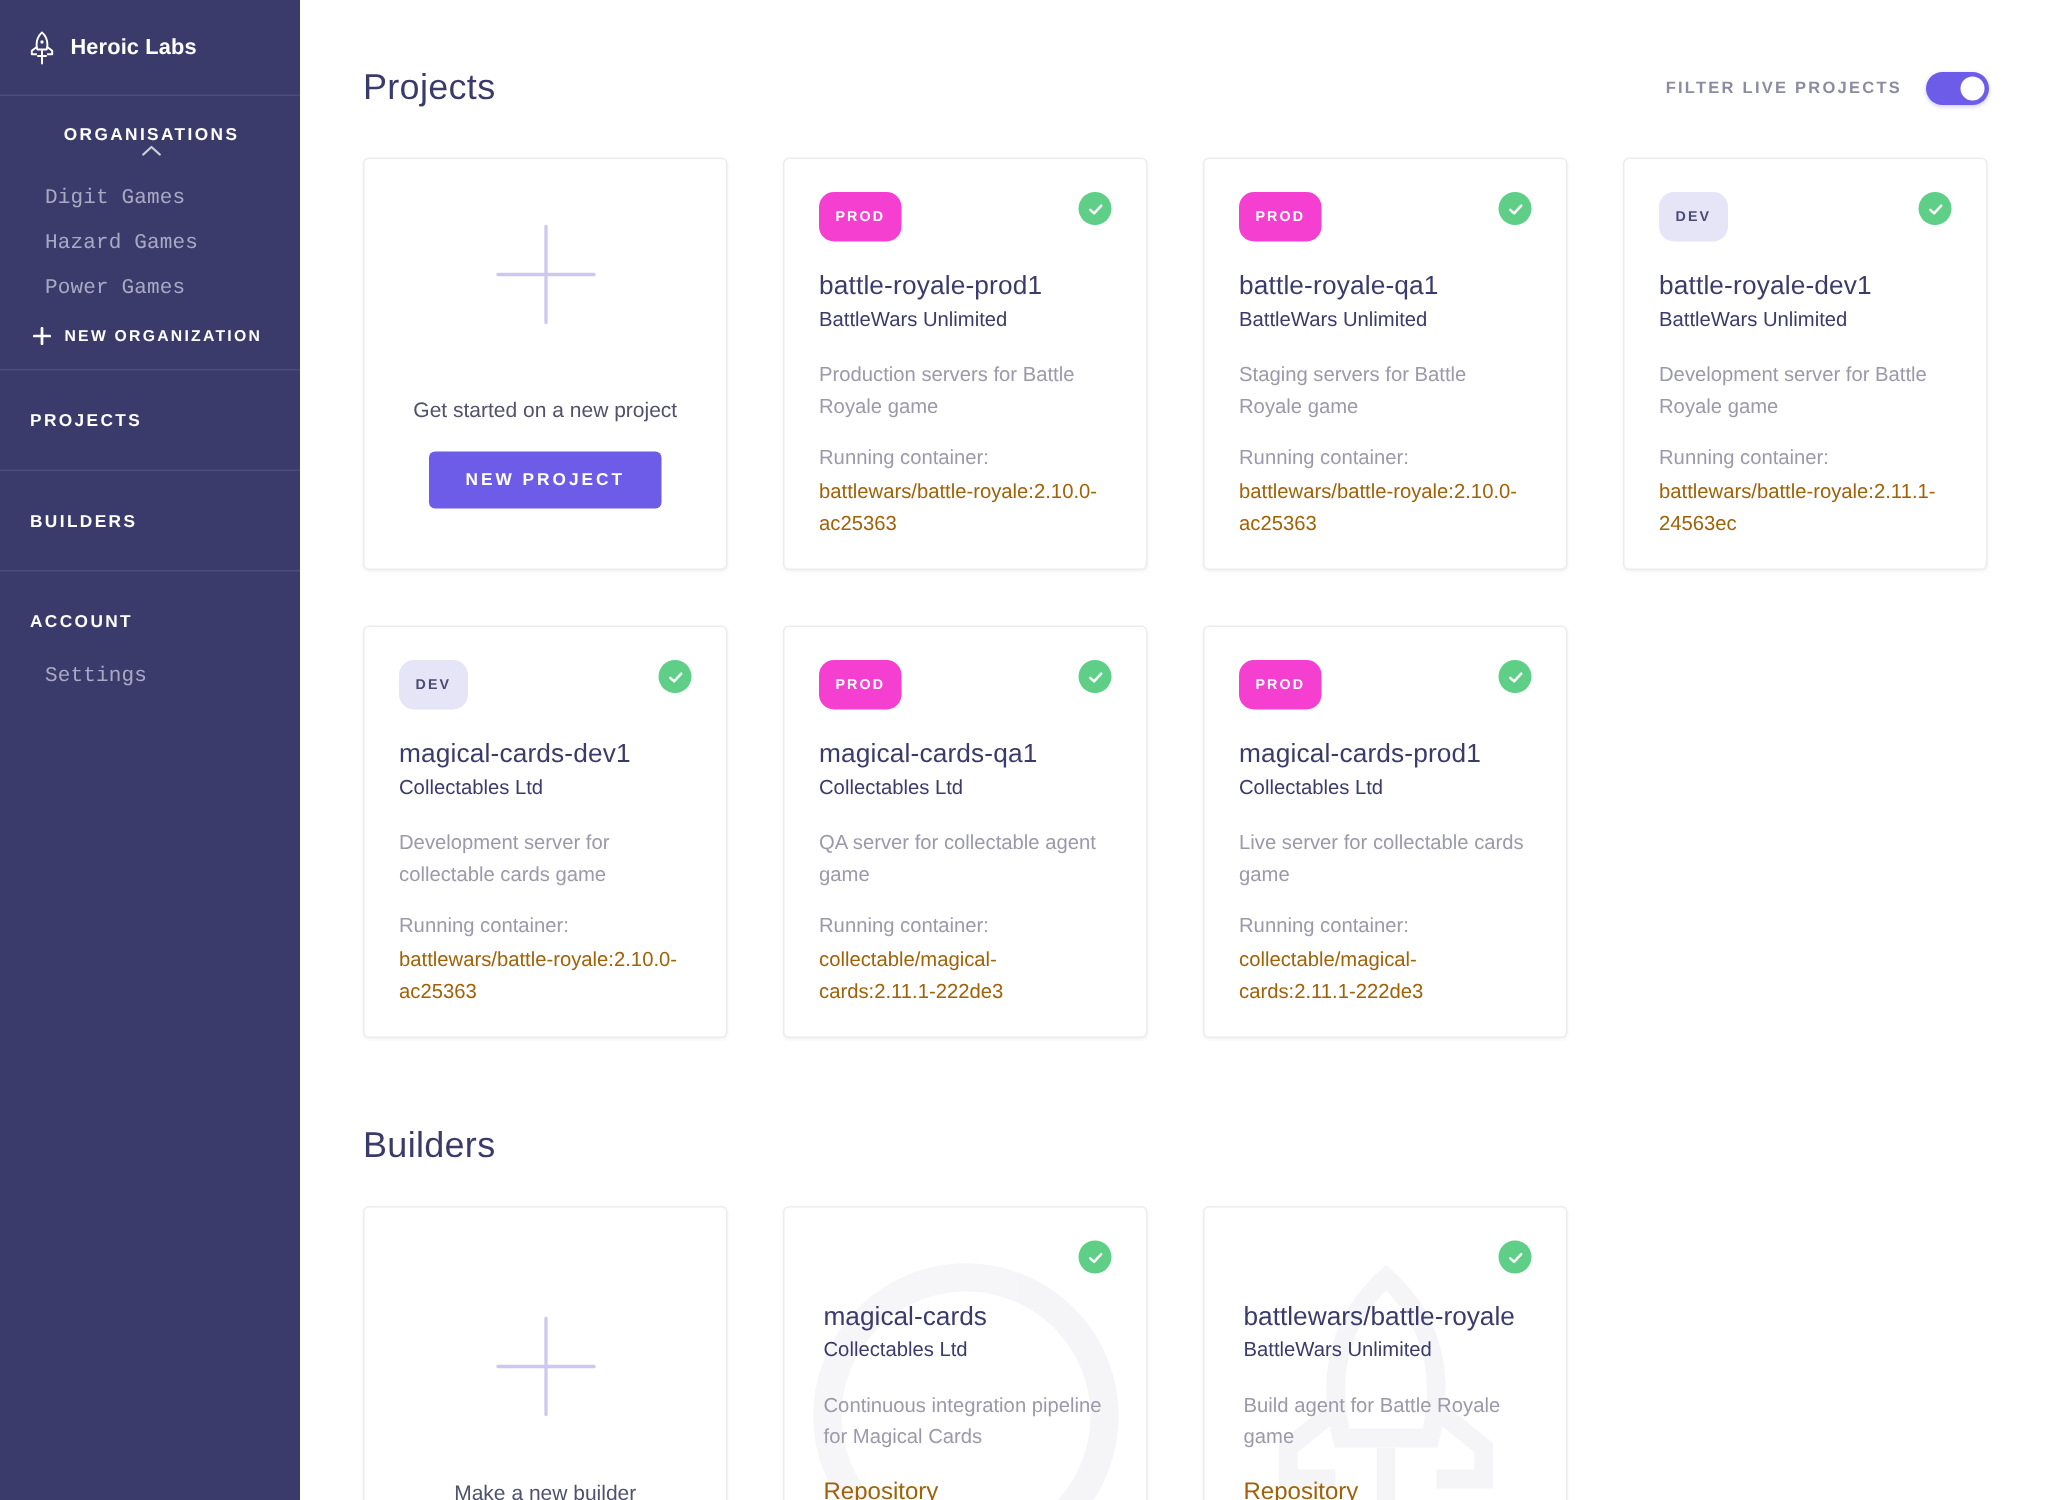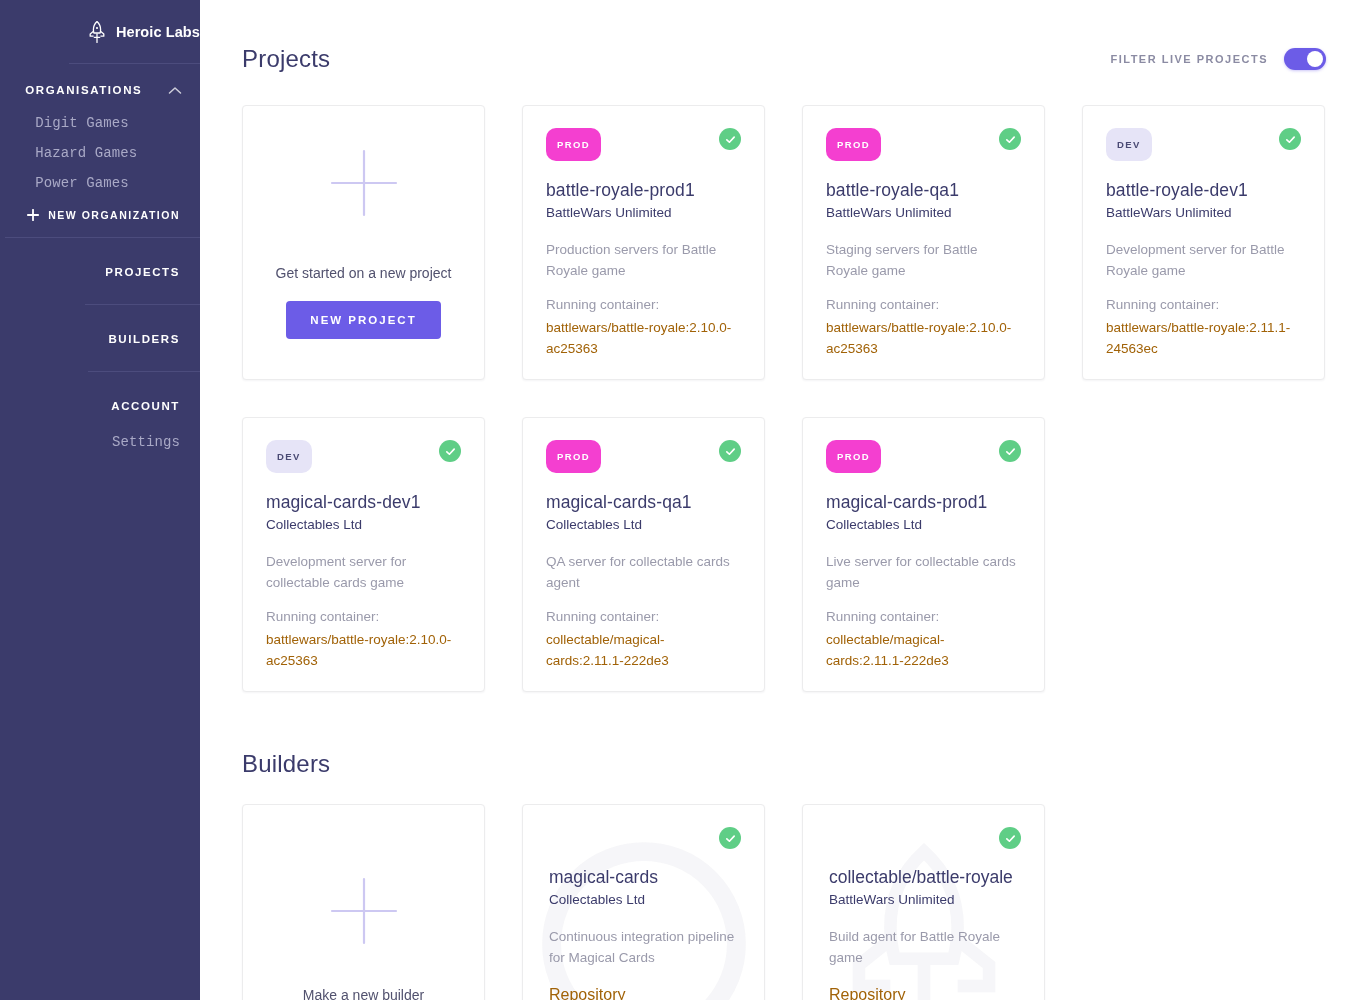--- a/index.html
+++ b/index.html
@@ -10,37 +10,38 @@
     font-family: "Liberation Sans", sans-serif;
     -webkit-font-smoothing: antialiased;
   }
   .app { display: flex; width: 1366px; height: 1000px; }
 
   
   .sidebar {
     width: 200px; min-width: 200px; height: 1000px;
     background: #3b3b6b;
     color: #ffffff;
-    display: flex; flex-direction: column; align-items: flex-end;
+    display: flex; flex-direction: column;
   }
   .brand {
     height: 64px; min-height: 64px;
     display: flex; align-items: center;
     padding-left: 17px; gap: 8px;
     border-bottom: 1px solid #4c4c7d;
   }
   .brand-logo { width: 22px; height: 24px; display: block; }
   .brand-name {
     font-size: 14.5px; font-weight: 600; letter-spacing: .1px; color: #ffffff;
   }
 
   .sect { border-bottom: 1px solid #4c4c7d; }
   .sect-head {
     display: flex; align-items: center; justify-content: space-between;
     padding: 20px 18px 12px 20px;
+    flex-direction: column;
   }
   .sect-title {
     font-size: 11.5px; font-weight: 700; letter-spacing: 1.6px; color: #ffffff;
   }
   .chev { width: 14px; height: 9px; opacity: .75; }
   .nav-item {
     display: block; padding: 7px 20px 7px 30px;
     font-size: 14px; color: #a9a9c6; letter-spacing: .1px;
     cursor: pointer;
     font-family: Liberation Mono, monospace;
@@ -293,21 +294,21 @@
         <div class="card-top">
           <span class="badge prod">PROD</span>
           <span class="status">
             <svg viewBox="0 0 12 12">
                 <polyline points="2,6.4 4.8,9 10,3.4" fill="none" stroke="#fff" stroke-width="1.8" stroke-linecap="round" stroke-linejoin="round"></polyline>
               </svg>
           </span>
         </div>
         <div class="card-name">magical-cards-qa1</div>
         <div class="card-org">Collectables Ltd</div>
-        <div class="card-desc">QA server for collectable cards agent</div>
+        <div class="card-desc">QA server for collectable agent game</div>
         <div class="meta-label">Running container:</div>
         <div class="meta-value">collectable/magical-cards:2.11.1-222de3</div>
       </div>
 
       <div class="card project">
         <div class="card-top">
           <span class="badge prod">PROD</span>
           <span class="status">
             <svg viewBox="0 0 12 12">
                 <polyline points="2,6.4 4.8,9 10,3.4" fill="none" stroke="#fff" stroke-width="1.8" stroke-linecap="round" stroke-linejoin="round"></polyline>
@@ -361,21 +362,21 @@
           <line x1="50" y1="60" x2="50" y2="96" stroke="#3b3b6b" stroke-width="6"></line>
         </svg>
         <div class="builder-top">
           <span class="status">
             <svg viewBox="0 0 12 12">
                 <polyline points="2,6.4 4.8,9 10,3.4" fill="none" stroke="#fff" stroke-width="1.8" stroke-linecap="round" stroke-linejoin="round"></polyline>
               </svg>
           </span>
         </div>
         <div class="builder-body">
-          <div class="builder-name">collectable/battle-royale</div>
+          <div class="builder-name">battlewars/battle-royale</div>
           <div class="builder-org">BattleWars Unlimited</div>
           <div class="builder-desc">Build agent for Battle Royale game</div>
           <div class="builder-repo-label">Repository</div>
 
         </div>
       </div>
     </div>
 
   </main>
 </div>

